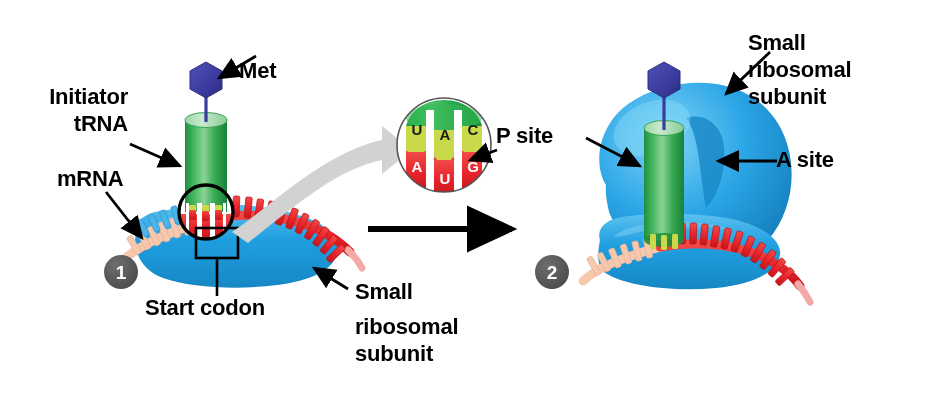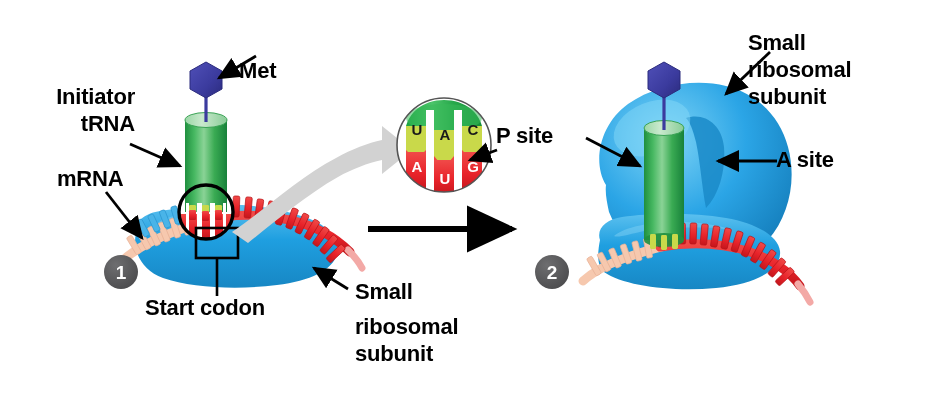--- a/index.html
+++ b/index.html
@@ -28,21 +28,21 @@
   .lbl {
     position: absolute;
     font-family: "Liberation Sans", sans-serif;
     font-weight: bold;
     color: #000000;
     line-height: 1.12;
     white-space: pre;
     letter-spacing: -0.2px;
   }
   .lbl-22 { font-size: 22px; }
-  .ta-right { text-align: right; padding-left: 7px; }
+  .ta-right { text-align: right; }
   .ta-left  { text-align: left; }
   .base-letter {
     font-family: "Liberation Sans", sans-serif;
     font-weight: bold;
     font-size: 15px;
   }
   .step-num {
     font-family: "Liberation Sans", sans-serif;
     font-weight: bold;
     font-size: 19px;

